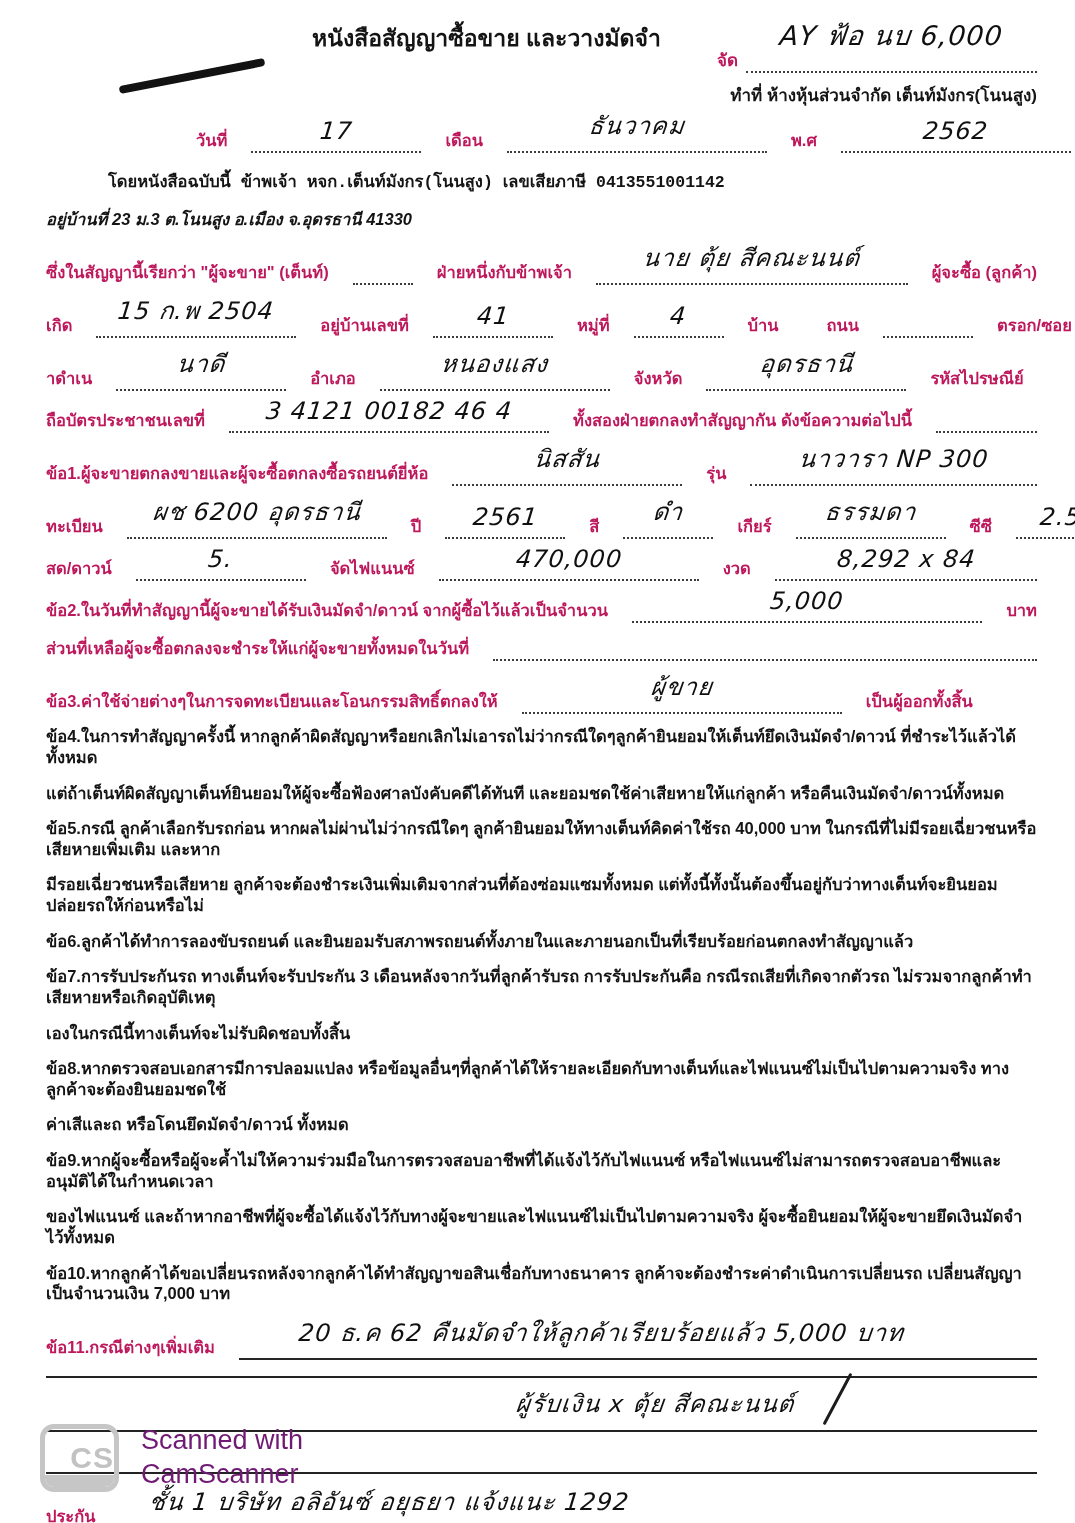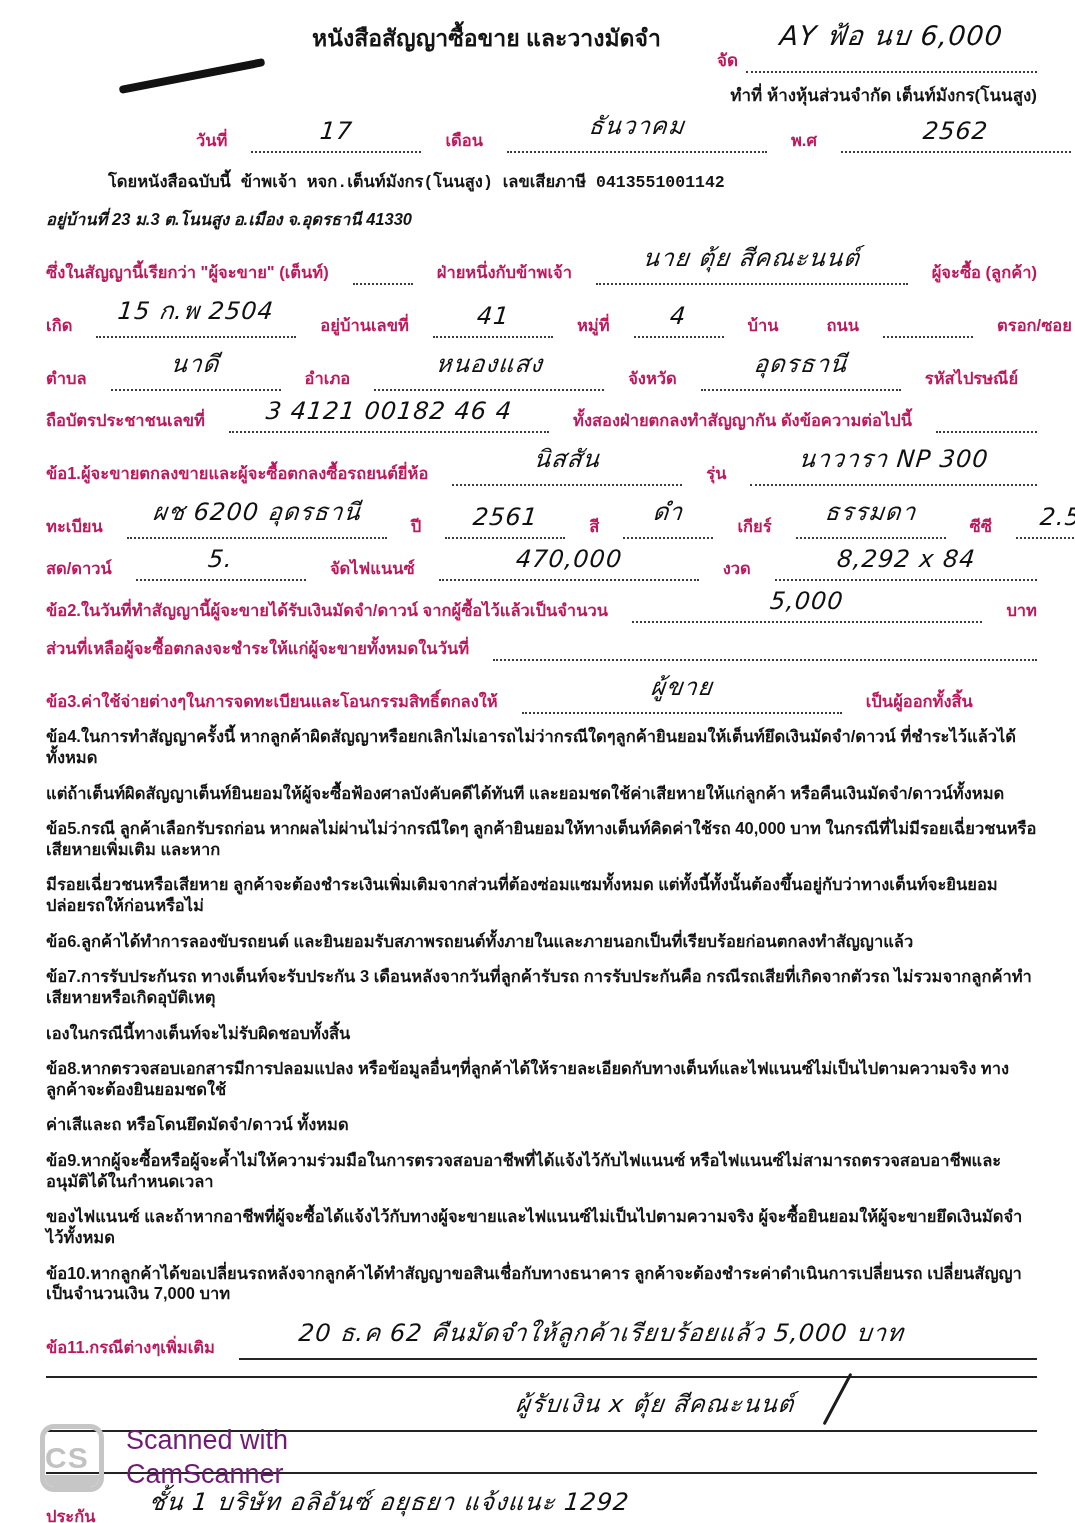--- a/index.html
+++ b/index.html
@@ -40,22 +40,22 @@
 
   .made-at{text-align:right;font-size:17px;font-weight:700;margin:8px 0 4px 0;}
 
   .hr{border:none;border-top:2.5px solid #232323;margin:0 0 0 0;height:0;}
 
   .receipt-row{position:relative;height:44px;margin:6px 0 2px 0;}
   .receipt-row .hw{position:absolute;left:470px;top:0;}
 
   
   .cam{position:absolute;left:40px;top:1424px;display:flex;align-items:center;gap:22px;}
-  .cs-icon{width:64px;height:68px;border:5px solid #c6c6c6;border-radius:14px;position:relative;
-      display:flex;align-items:center;justify-content:flex-start;box-sizing:border-box;overflow:hidden;}
+  .cs-icon{width:79px;height:68px;border:5px solid #c6c6c6;border-radius:14px;position:relative;
+      display:flex;align-items:center;justify-content:flex-end;box-sizing:border-box;overflow:hidden;}
   .cs-icon span{color:#c2c2c2;font-weight:700;font-size:30px;letter-spacing:1px;}
   .cs-icon::after{content:"";position:absolute;left:0;right:0;bottom:0;height:12px;background:#c6c6c6;}
   .cam-text{color:#701a75;font-size:27px;line-height:1.25;font-weight:400;}
 </style>
 </head>
 <body>
 
 <div class="page">
 
   <div class="pen-stroke"></div>
@@ -102,21 +102,21 @@
     <span class="fill w90"><span class="hw">4</span></span>
     <span class="printed">บ้าน</span>
     <span class="fill"></span>
     <span class="printed">ถนน</span>
     <span class="fill w90"></span>
     <span class="printed">ตรอก/ซอย</span>
     <span class="fill w120"></span>
   </div>
 
   <div class="line">
-    <span class="printed">ตำบล</span>
+    <span class="printed">าดำเน</span>
     <span class="fill w170"><span class="hw">นาดี</span></span>
     <span class="printed">อำเภอ</span>
     <span class="fill w230"><span class="hw">หนองแสง</span></span>
     <span class="printed">จังหวัด</span>
     <span class="fill w200"><span class="hw">อุดรธานี</span></span>
     <span class="printed">รหัสไปรษณีย์</span>
     <span class="fill"></span>
   </div>
 
   <div class="line">

